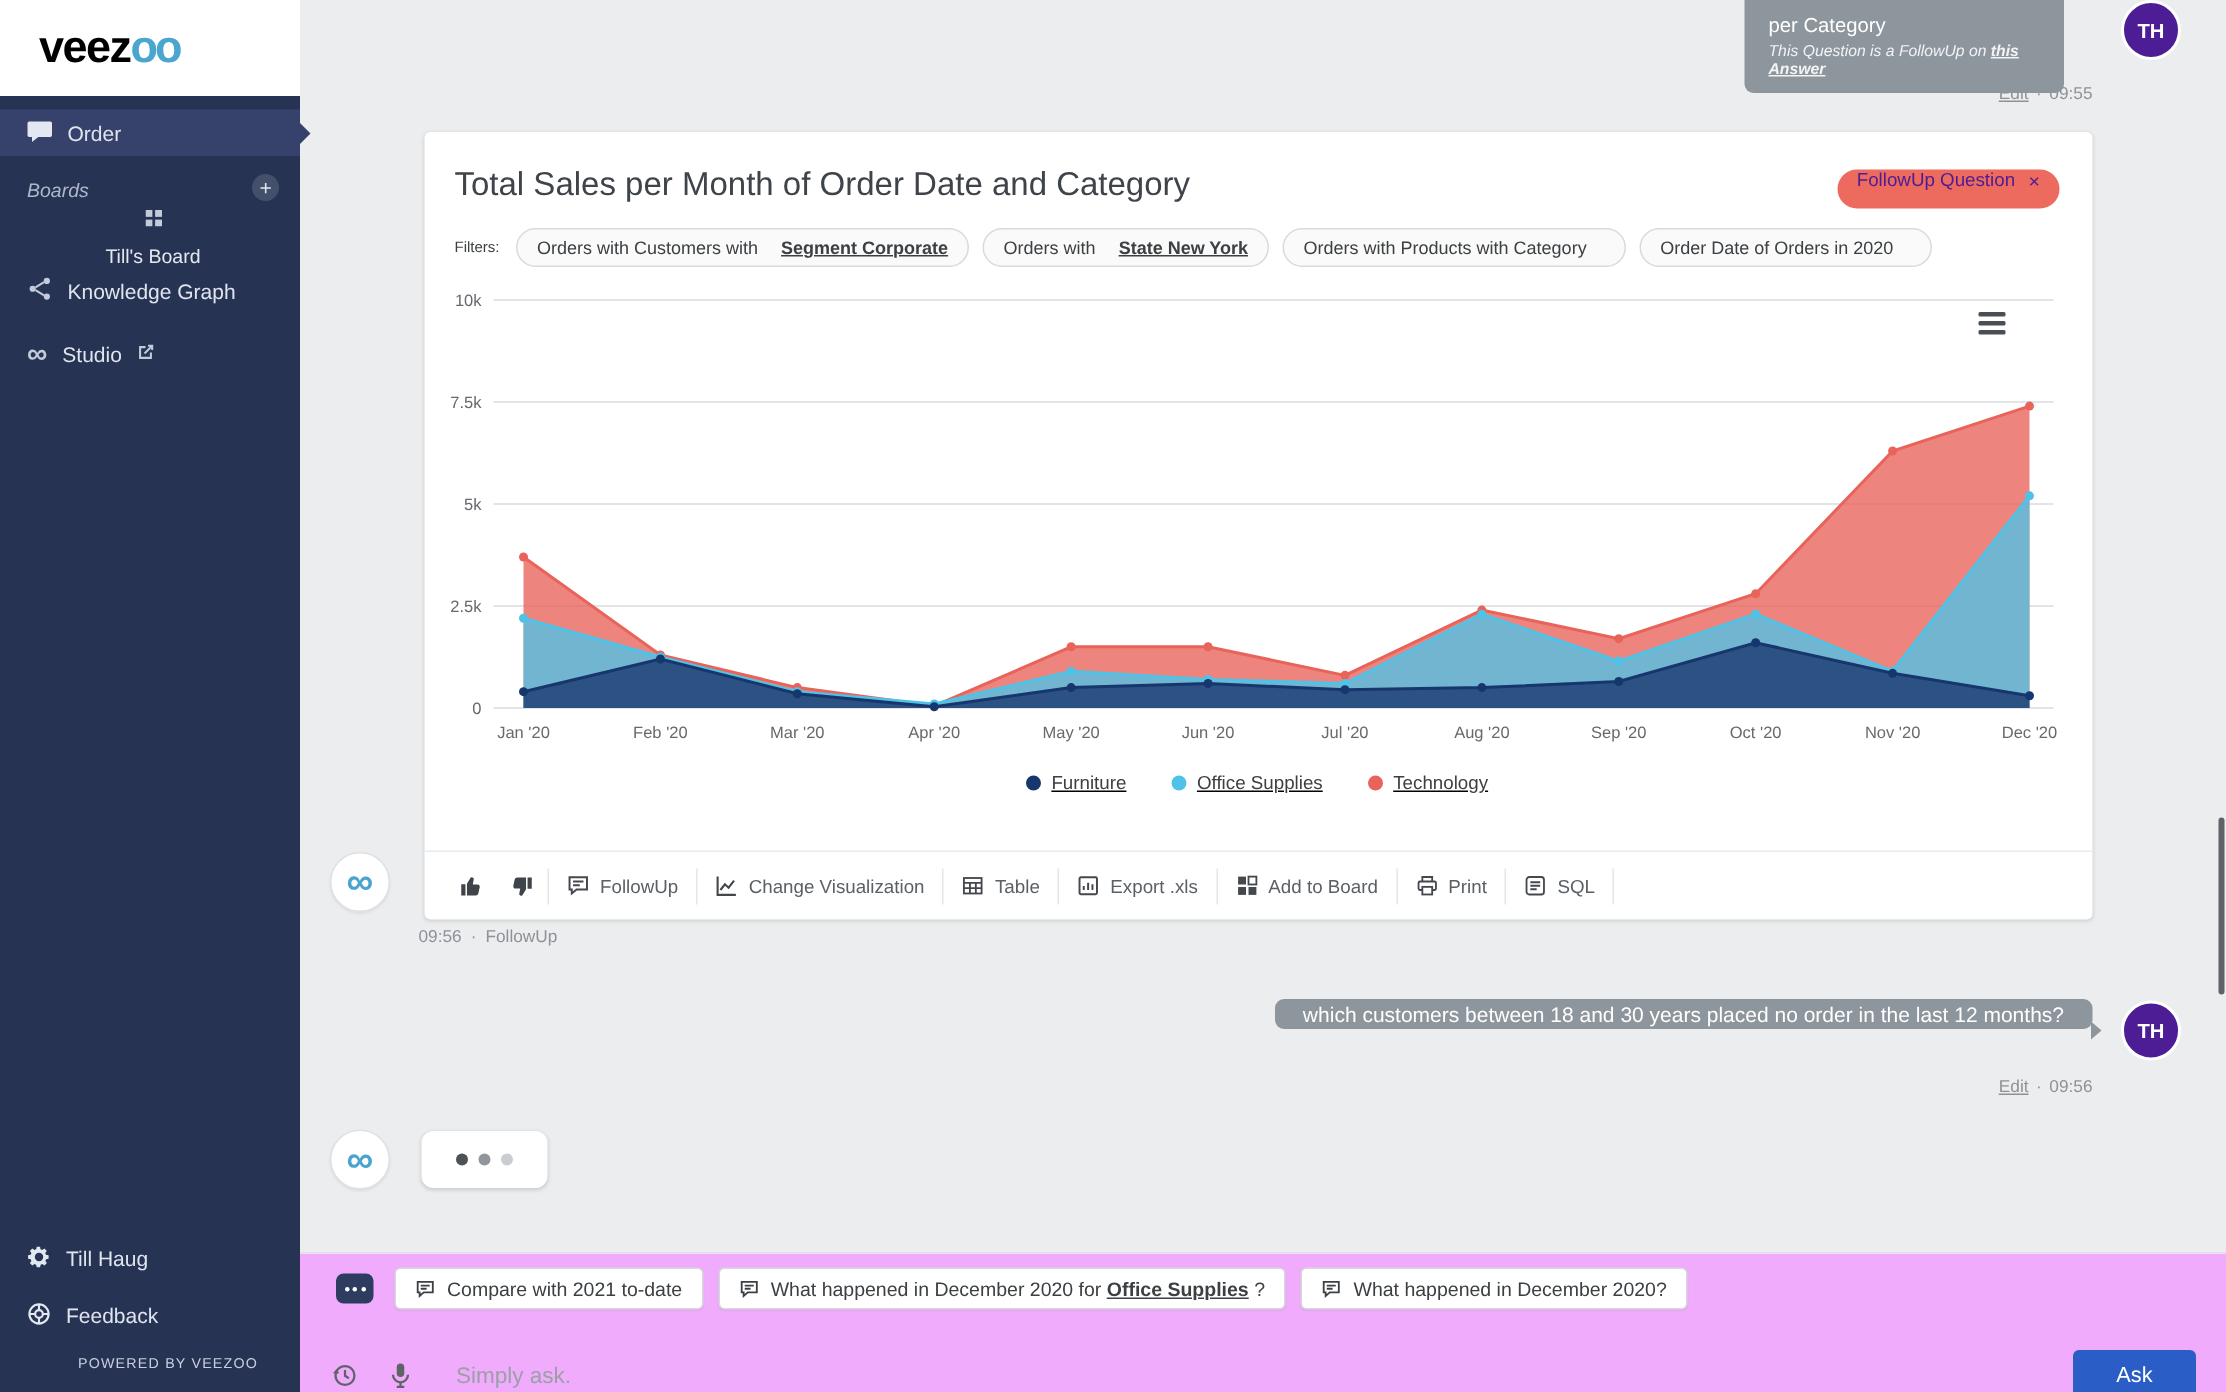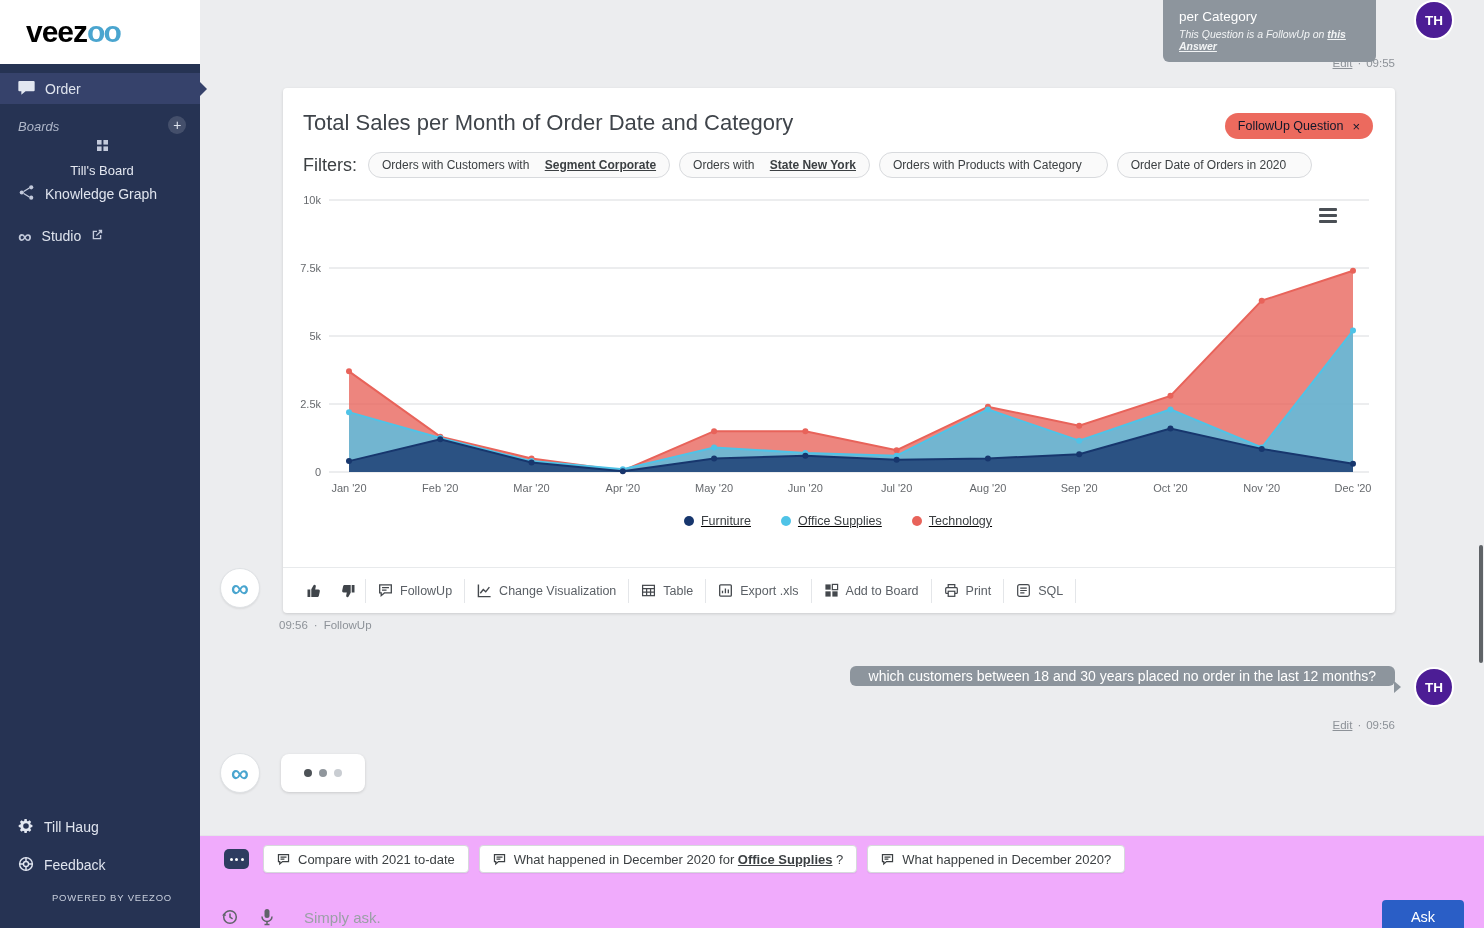--- a/index.html
+++ b/index.html
@@ -18,21 +18,21 @@
   .nav-item.active::after { content:""; position:absolute; right:-7px; top:50%; margin-top:-7px;
               border-left:7px solid #36426b; border-top:7px solid transparent; border-bottom:7px solid transparent; }
   .nav-section { display:flex; align-items:flex-end; justify-content:space-between;
               padding:12px 14px 5px 18px; color:#aeb6c9; font-size:13px;font-style:italic; }
   .plus-icon { width:18px; height:18px; border-radius:50%; background:rgba(255,255,255,.14);
               color:#dfe4ee; font-size:14px; line-height:1; display:flex; align-items:center;
               justify-content:center; cursor:pointer; }
   .nav-sub { display:flex; align-items:center; gap:9px; height:26px; padding:0 18px 0 22px;
               color:#e4e8f1; font-size:13px; cursor:pointer;flex-direction:column; }
   .nav-gap { height:12px; }
-  .sidebar-bottom { position:absolute; bottom:0; left:0; width:100%; padding-bottom:16px; }
+  .sidebar-bottom { position:absolute; bottom:0; left:0; width:100%; padding-bottom:4px; }
   .sidebar-bottom .nav-item { height:38px; }
   .powered { color:#c8cfdd; font-size:9.5px; letter-spacing:.8px; text-align:center; padding:8px 0 9px;margin-left:24px; }
   .inf-glyph { font-size:19px; font-weight:700; color:#c3cadb; line-height:1; }
 
   
   .top-bubble { position:absolute; left:1163px; top:0; width:213px; background:#8d959d;
               border-radius:0 0 6px 6px; padding:9px 16px 10px; color:#fff; z-index:4; }
   .top-bubble .l1 { font-size:13.5px; margin-bottom:4px; }
   .top-bubble .l2 { font-size:10.5px; font-style:italic; color:#f2f4f5; }
   .top-bubble .l2 .lnk { text-decoration:underline; font-weight:700; cursor:pointer; }
@@ -40,25 +40,25 @@
               color:#fff; font-weight:700; font-size:13.5px; display:flex; align-items:center;
               justify-content:center; border:2px solid #fff; z-index:5; }
   .edit-row { position:absolute; font-size:11.5px; color:#8d9298; display:flex; gap:5px; }
   .edit-link { text-decoration:underline; cursor:pointer; }
 
   
   .card { position:absolute; left:283px; top:88px; width:1112px; height:525px; background:#fff;
           border-radius:4px; box-shadow:0 1px 3px rgba(0,0,0,.14); z-index:2; }
   .card-title { position:absolute; left:20px; top:22px; font-size:22px; color:#3f444a; font-weight:400; }
   .followup-pill { position:absolute; right:22px; top:25px; height:26px; background:#ec6a5e;
-          border-radius:14px; color:#0f172a; font-size:12.5px; display:flex; align-items:center;
+          border-radius:14px; color:#4c1d95; font-size:12.5px; display:flex; align-items:flex-start;
           gap:9px; padding:0 13px; cursor:pointer; }
   .pill-close { font-size:13px; cursor:pointer; }
   .filters-row { position:absolute; left:20px; top:64px; display:flex; align-items:center; gap:9px; }
-  .filters-label { font-size:18px; color:#3c4043; margin-right:2px; }
+  .filters-label { font-size:10px; color:#3c4043; margin-right:2px; }
   .filter-chip { border:1px solid #d8dadd; background:#fafafa; border-radius:14px; padding:5px 13px;
           font-size:12px; color:#3c4043; cursor:pointer; white-space:nowrap; }
   .filter-chip b { font-weight:700; text-decoration:underline;margin-left:12px; }
   .chart-wrap { position:absolute; left:12px; top:96px; width:1086px; height:350px; }
   svg { font-family:"Liberation Sans", sans-serif; }
   .chart-menu { position:absolute; right:58px; top:120px; width:18px; height:15px; display:flex;
           flex-direction:column; justify-content:space-between; cursor:pointer; }
   .chart-menu span { height:3px; background:#4a4f55; border-radius:1px; }
   .legend { display:flex; justify-content:center; gap:30px; margin-top:4px;text-decoration:underline; }
   .legend-item { display:flex; align-items:center; gap:7px; font-size:12.5px; color:#3c4043; cursor:pointer; }

